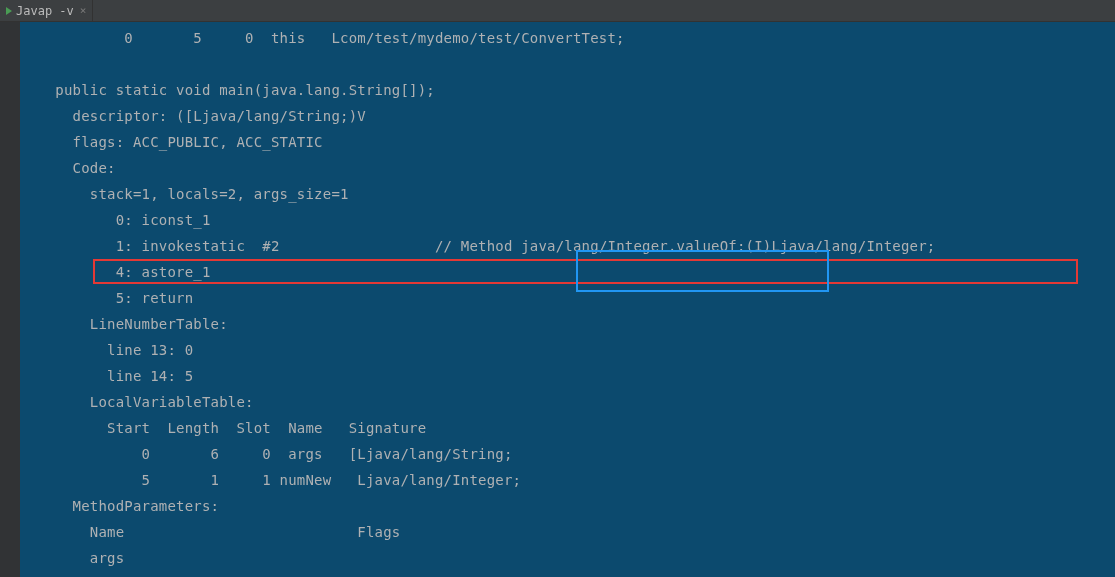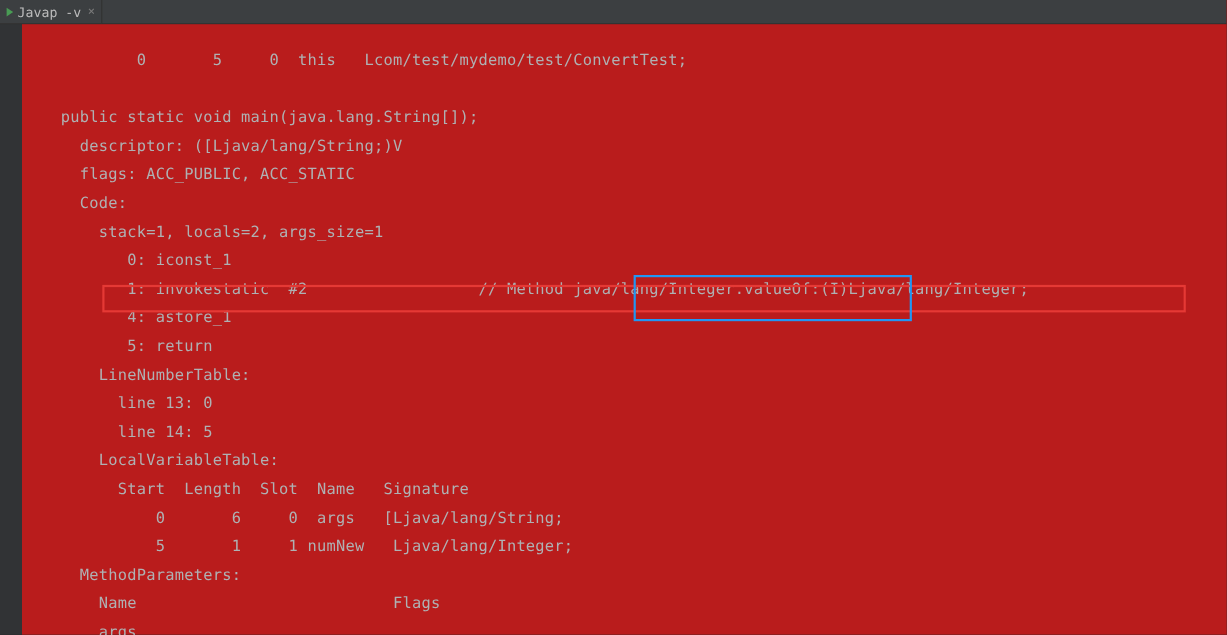--- a/index.html
+++ b/index.html
@@ -49,25 +49,25 @@
   width: 20px;
   height: 555px;
   background: #313335;
 }
 .editor {
   position: absolute;
   left: 20px;
   top: 22px;
   width: 1095px;
   height: 555px;
-  background: #b91c1c;
+  background: #0c4a6e;
   white-space: pre;
   line-height: 26px;
   padding-left: 18px;
-  padding-top: 20px;
+  padding-top: 3px;
   color: #afb1b3;
   letter-spacing: 0.2px;
 }
 .mono { color: #afb1b3; }
 .red-box {
   position: absolute;
   border: 2px solid #e53935;
   pointer-events: none;
 }
 .blue-box {

